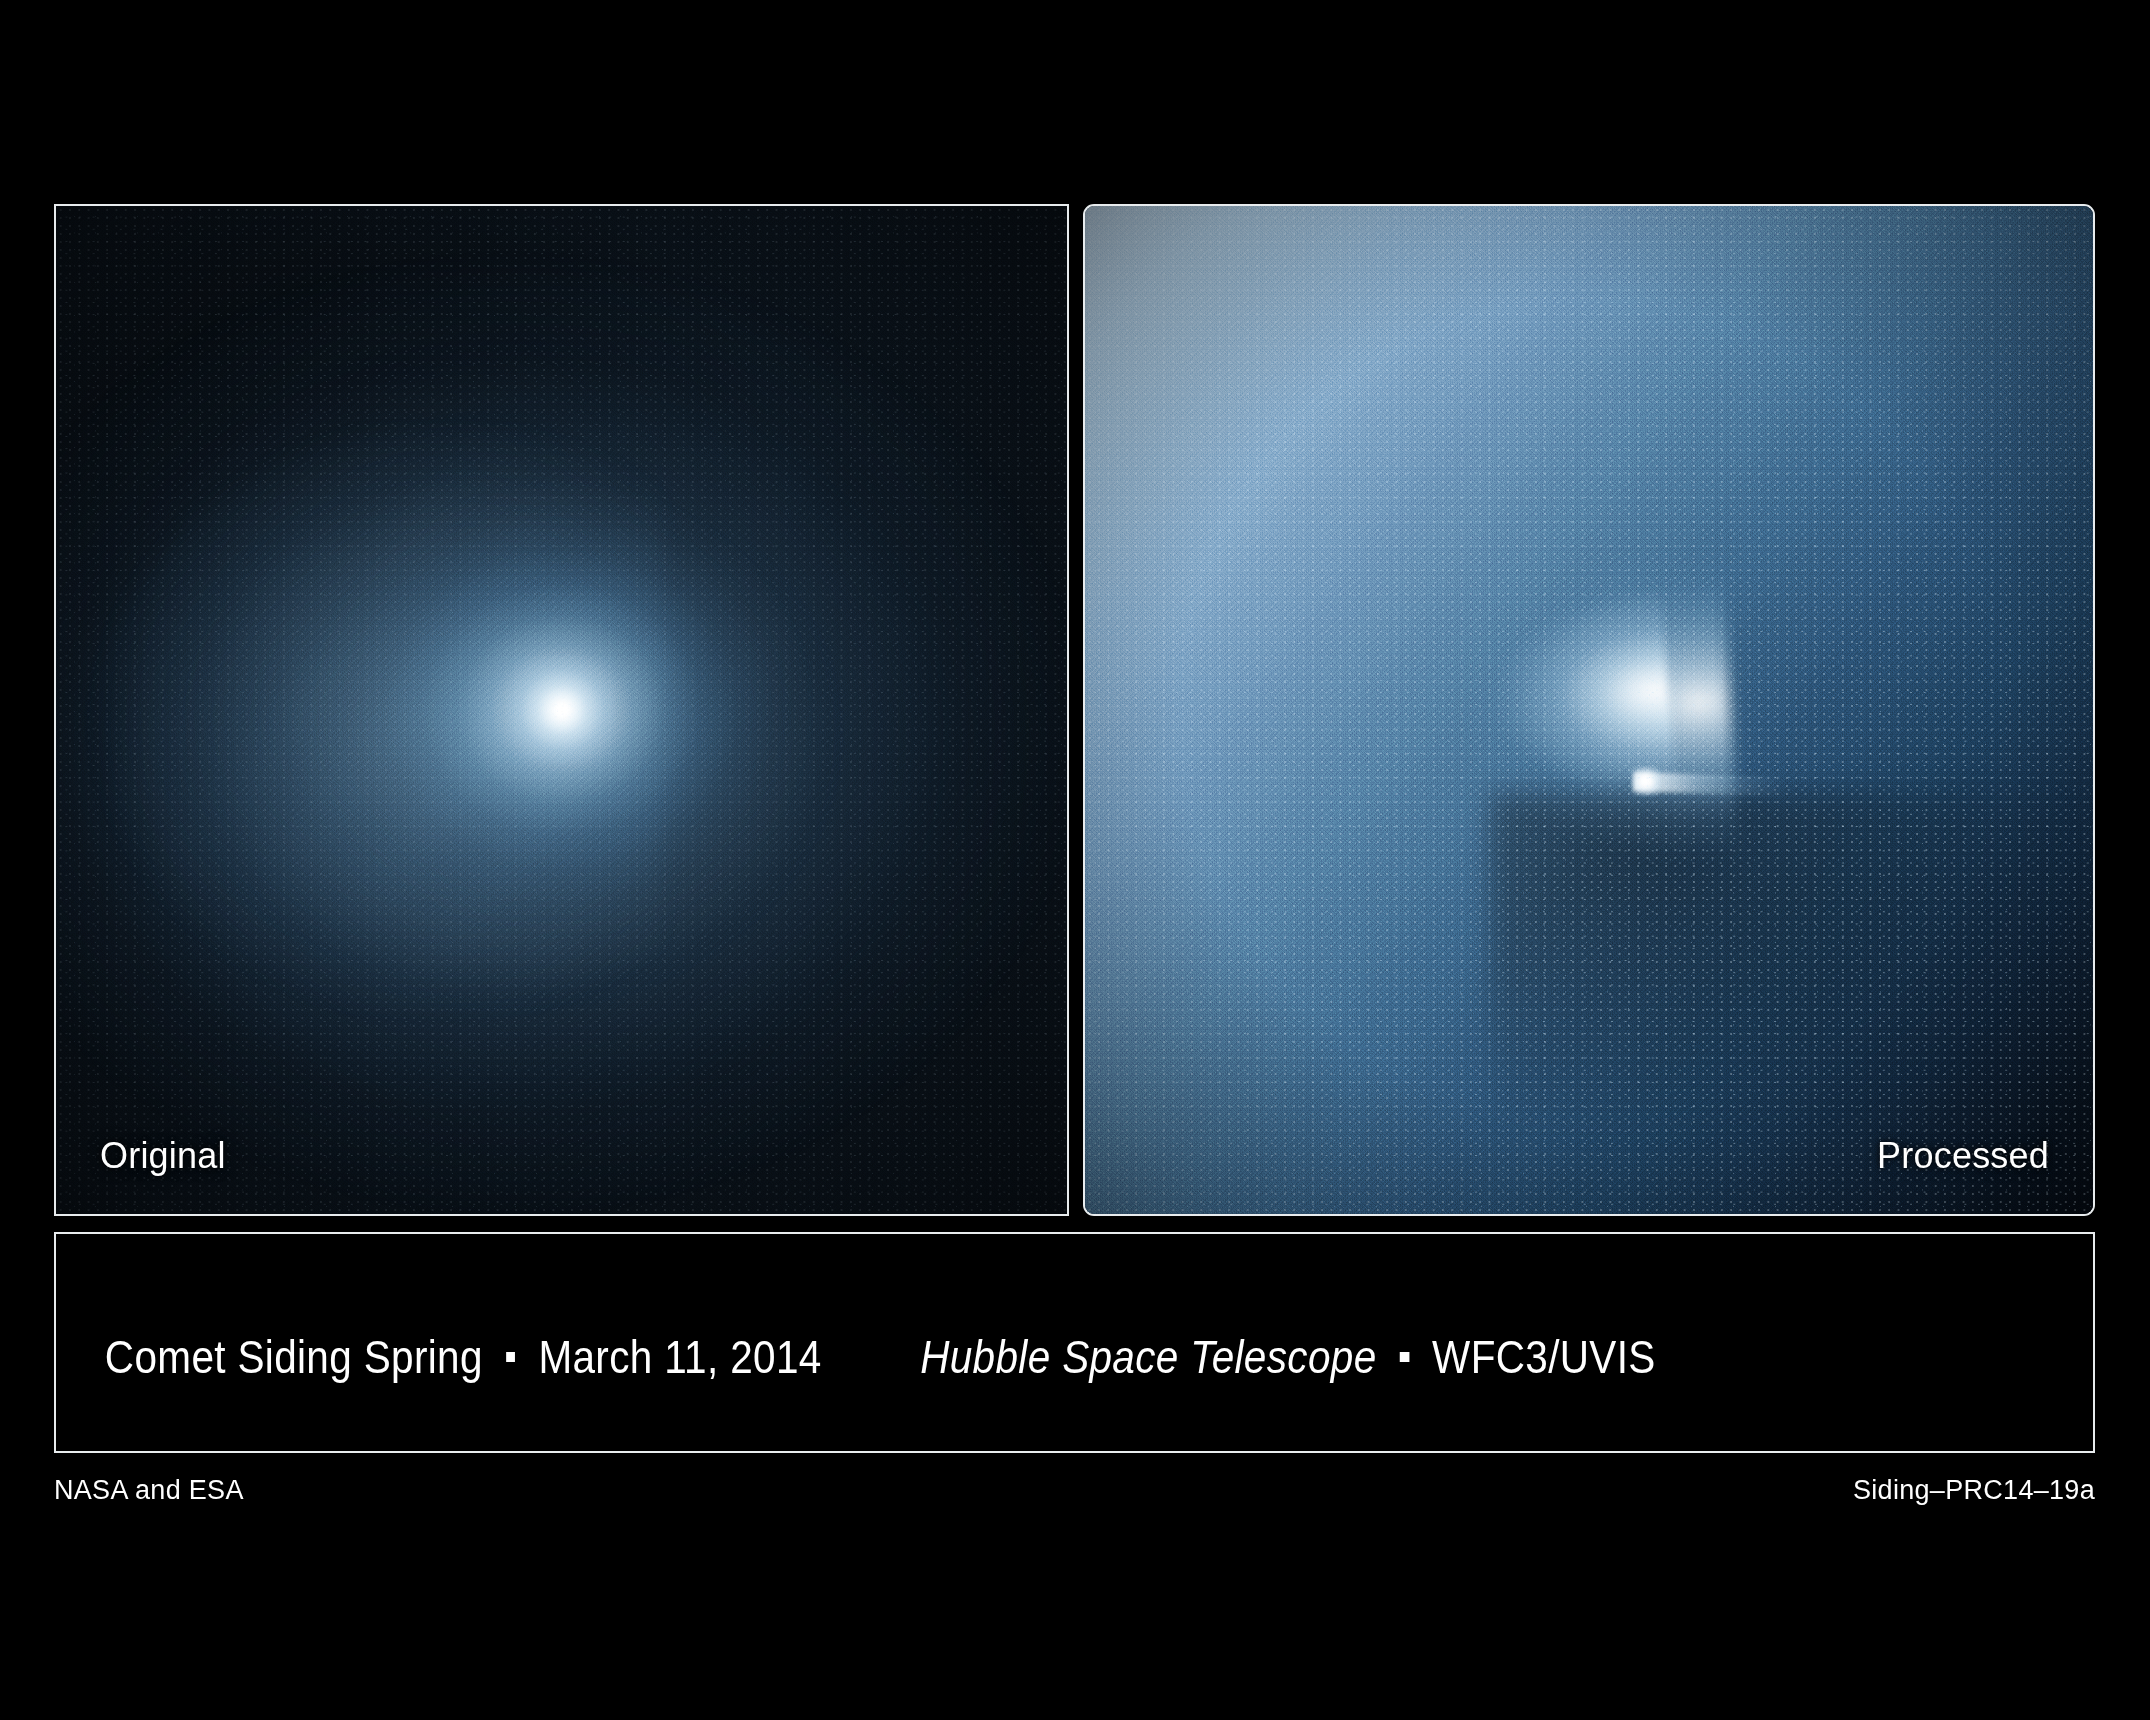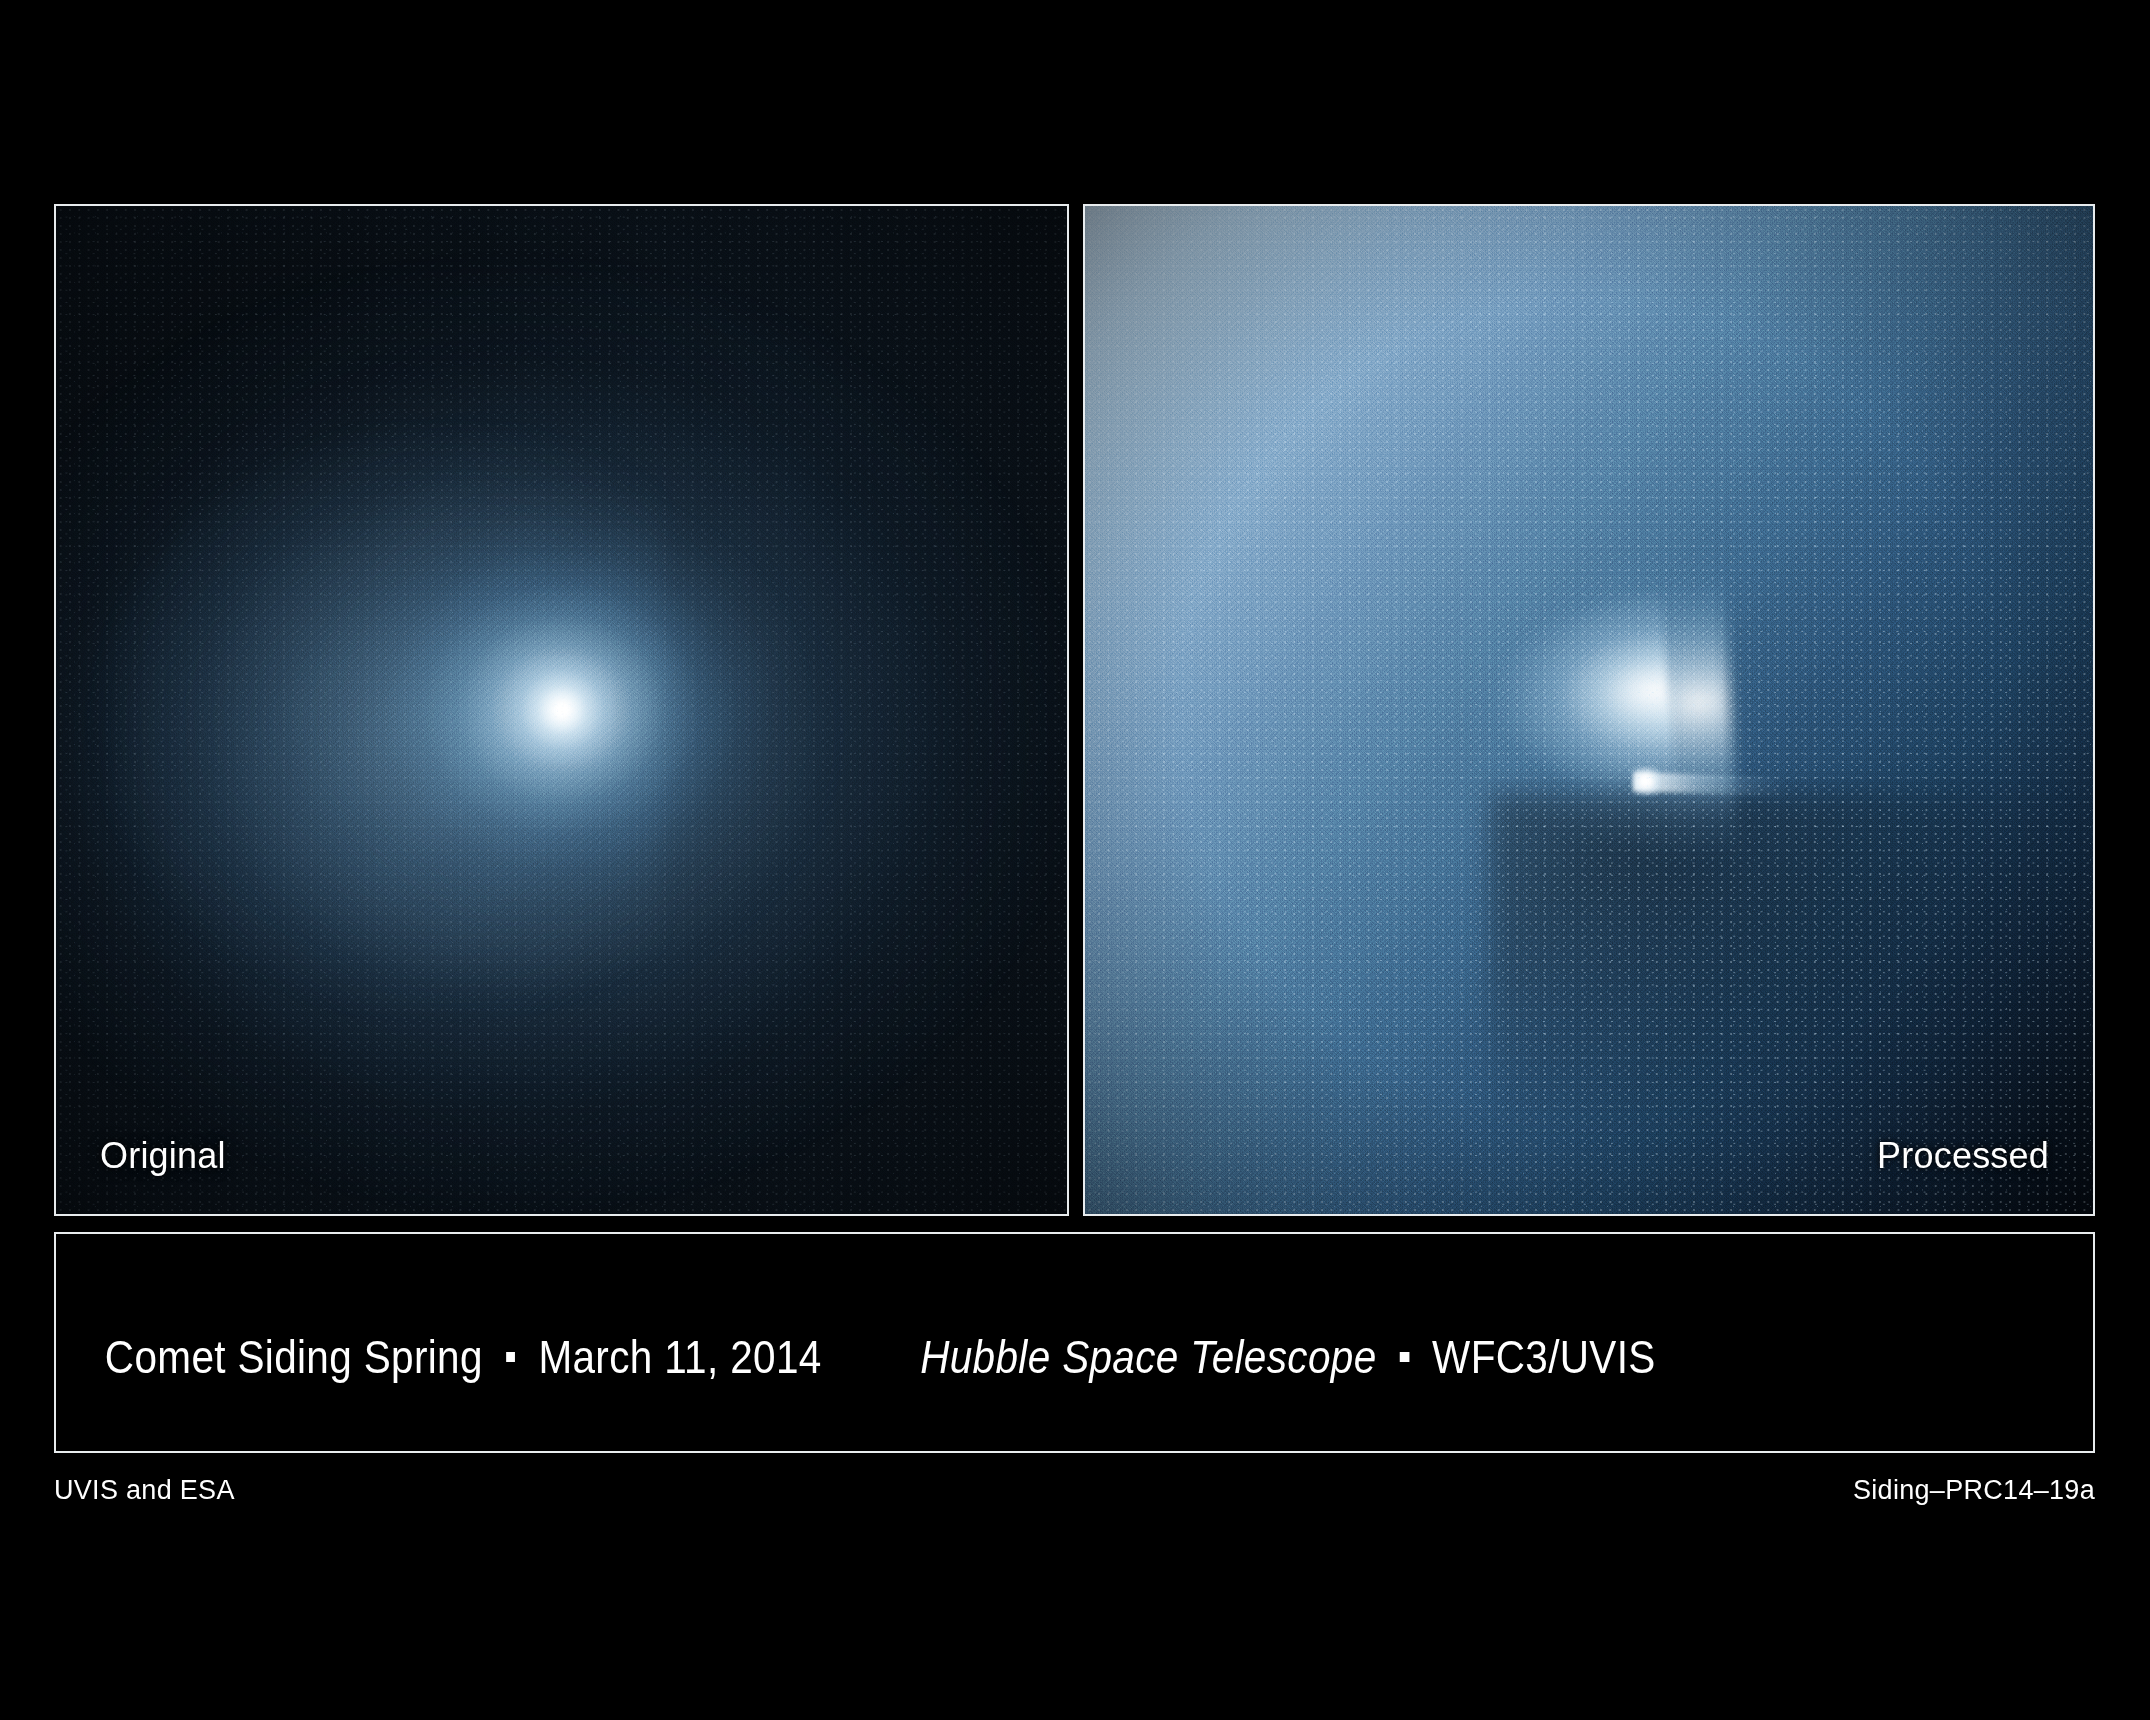--- a/index.html
+++ b/index.html
@@ -12,21 +12,21 @@
 
   
   .panel{
     position:absolute;
     border:2.2px solid #e8ecee;
     box-sizing:border-box;
     overflow:hidden;
     background:#05080c;
   }
   #panel-original{left:54px;top:204px;width:1015px;height:1012px;}
-  #panel-processed{left:1083px;top:204px;width:1012px;height:1012px;}
+  #panel-processed{left:1083px;top:204px;width:1012px;height:1012px;border-radius:11px;}
 
   .sky{position:absolute;left:0;top:0;right:0;bottom:0;overflow:hidden;}
 
   
   .sky-original{
     background:
       radial-gradient(ellipse 62% 52% at 30% 30%, rgba(0,0,0,0.55) 0%, rgba(0,0,0,0) 70%),
       radial-gradient(ellipse 120% 110% at 50% 48%, #0a141d 0%, #080f16 55%, #060b11 100%);
   }
   
@@ -283,17 +283,17 @@
       <span class="bullet-sq"></span>
       <span>March 11, 2014</span>
     </div>
     <div class="caption-line">
       <span class="it">Hubble Space Telescope</span>
       <span class="bullet-sq"></span>
       <span>WFC3/UVIS</span>
     </div>
   </div>
 
-  <div class="credit" id="credit-left">UVIS and ESA</div>
+  <div class="credit" id="credit-left">NASA and ESA</div>
   <div class="credit" id="credit-right">Siding–PRC14–19a</div>
 
 </div>
 
 
 </body></html>

